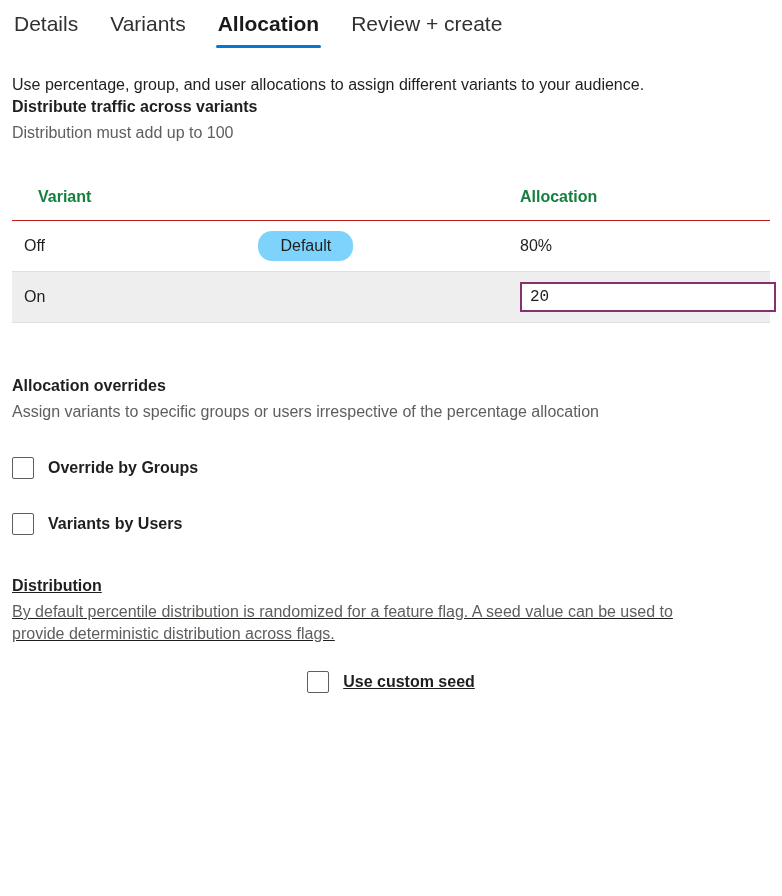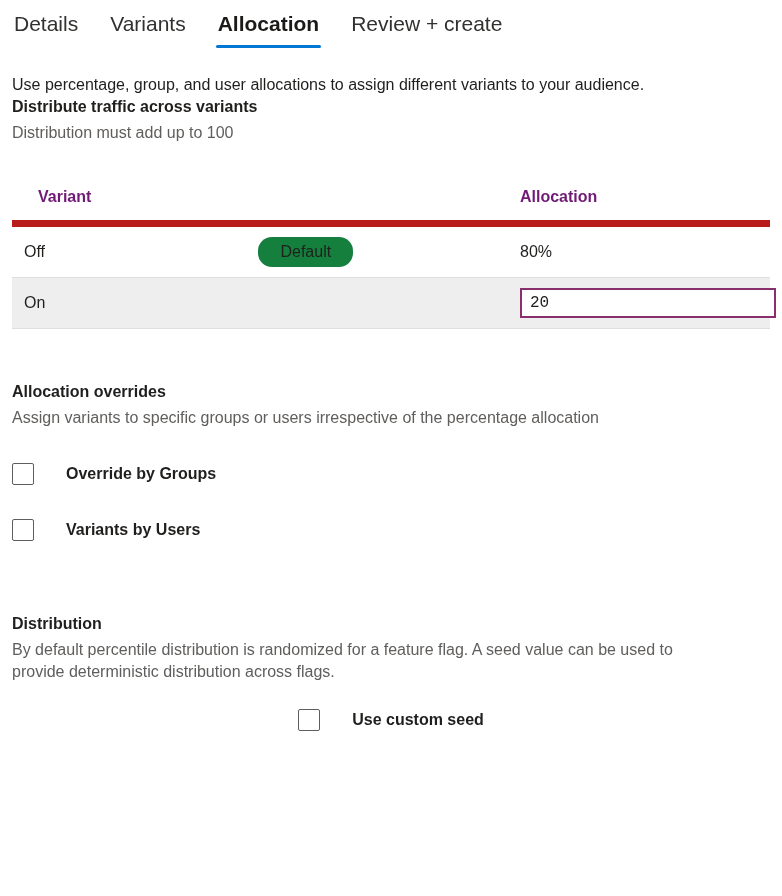--- a/index.html
+++ b/index.html
@@ -84,23 +84,23 @@
   .alloc-table {
     margin-top: 44px;
     width: 710px;
     border-collapse: collapse;
     table-layout: fixed;
   }
   .alloc-table th {
     text-align: left;
     font-size: 16px;
     font-weight: bold;
-    color: #701a75;
+    color: #15803d;
     padding: 0 0 14px 0;
-    border-bottom: 7px solid #b91c1c;
+    border-bottom: 1px solid #b91c1c;
   }
   .alloc-table th.col-variant { width: 460px; padding-left: 26px; }
   .alloc-table th.col-allocation { width: 250px; padding-left: 22px; }
 
   .alloc-table td {
     font-size: 16px;
     color: #201f1e;
     border-bottom: 1px solid #e1dfdd;
     vertical-align: middle;
     height: 48px;
@@ -112,21 +112,21 @@
   .cell-variant {
     padding-left: 12px;
     position: relative;
   }
   .variant-name {
     display: inline-block;
     width: 230px;
   }
   .default-pill {
     display: inline-block;
-    background: #15803d;
+    background: #7dd3fc;
     color: #201f1e;
     font-size: 16px;
     border-radius: 14px;
     padding: 5px 22px;
     line-height: 20px;
   }
   .cell-allocation {
     padding-left: 22px;
   }
   .alloc-text {
@@ -144,41 +144,41 @@
     padding: 2px 8px;
     border: 2px solid #8a2f6d;
     background: #ffffff;
     outline: none;
   }
 
   
   .check-row {
     display: flex;
     align-items: center;
-    gap: 32px;
+    gap: 14px;
     margin-top: 34px;
     cursor: pointer;
   }
   .checkbox {
     width: 22px;
     height: 22px;
     box-sizing: border-box;
     border: 1.5px solid #605e5c;
     background: #ffffff;
     border-radius: 2px;
     flex: 0 0 auto;
   }
   .check-label {
     font-size: 16px;
     font-weight: bold;
     color: #201f1e;
     line-height: 22px;
   }
 
-  .distribution-block { margin-top: 72px; }
+  .distribution-block { margin-top: 40px; text-decoration: underline; }
   .distribution-block .section-title { margin-top: 0; }
   .distribution-block .section-sub { max-width: 700px; }
   .distribution-block .check-row { margin-top: 26px; justify-content: center; }
 
   .overrides-block { margin-top: 52px; }
   .overrides-block .section-title { margin-top: 0; }
 </style>
 </head>
 <body>
 

